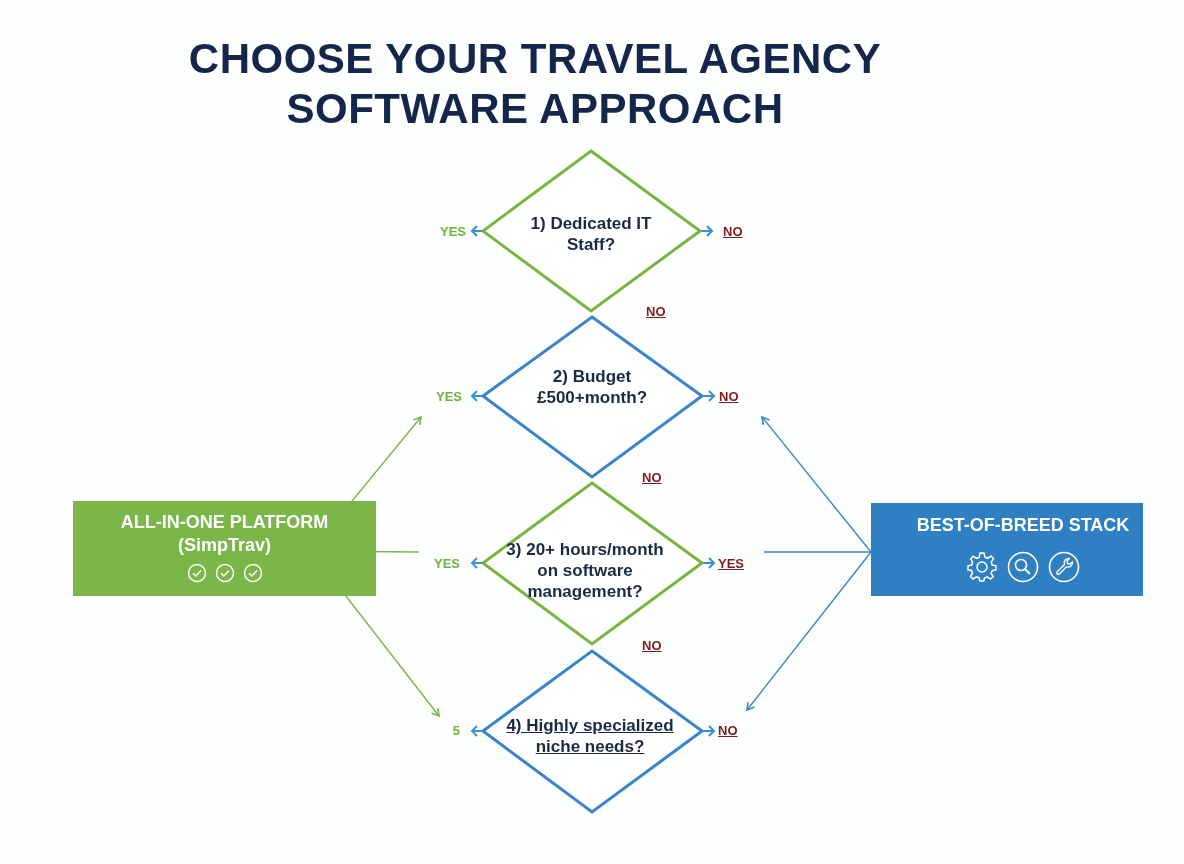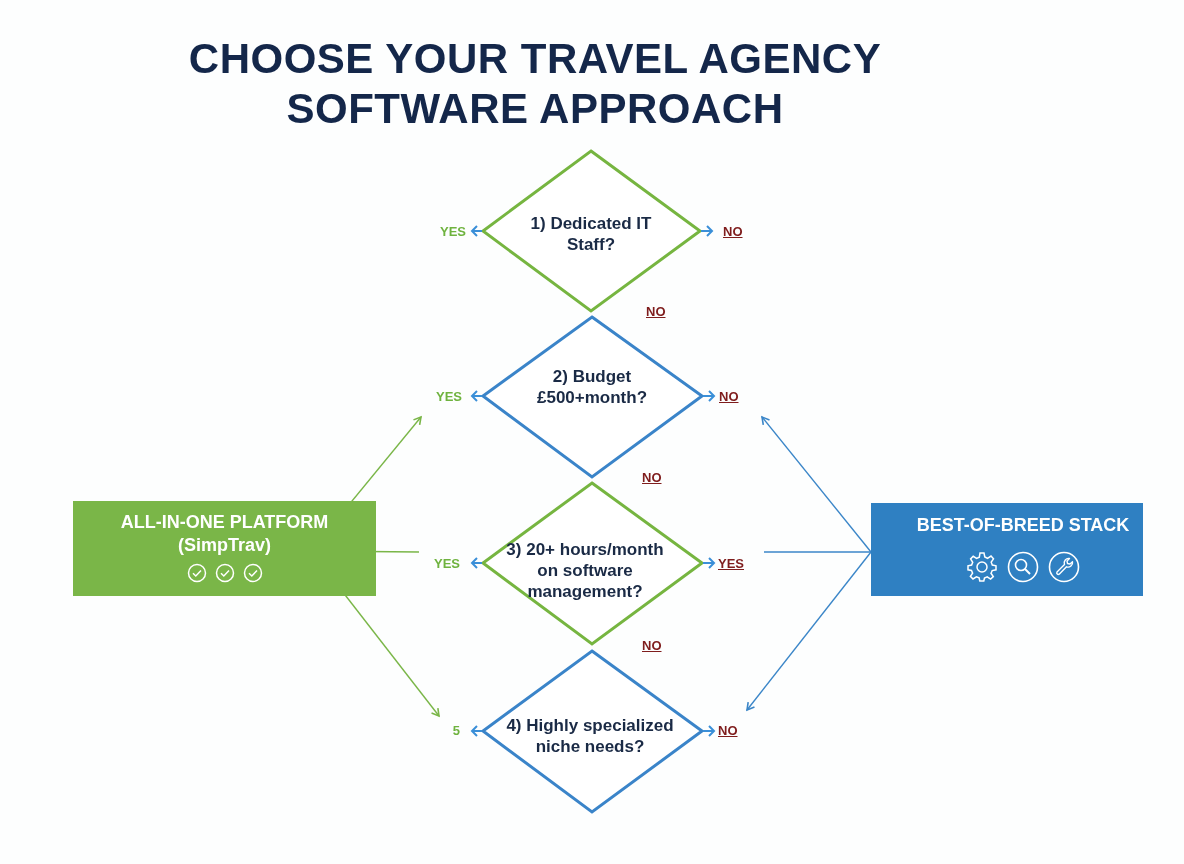--- a/index.html
+++ b/index.html
@@ -96,21 +96,21 @@
   </div>
   <div class="q" style="left:592px; top:387px;">
     <div>2) Budget</div>
     <div>£500+month?</div>
   </div>
   <div class="q" style="left:585px; top:570px;">
     <div>3) 20+ hours/month</div>
     <div>on software</div>
     <div>management?</div>
   </div>
-  <div class="q" style="left:590px; top:736px;">
+  <div class="q" style="left:590px; top:736px;text-decoration:underline;">
     <div>4) Highly specialized</div>
     <div>niche needs?</div>
   </div>
 
   <div class="lbl yes left" style="left:420px; top:232px; width:46px;">YES</div>
   <div class="lbl yes left" style="left:416px; top:397px; width:46px;">YES</div>
   <div class="lbl yes left" style="left:414px; top:564px; width:46px;">YES</div>
   <div class="lbl yes left" style="left:414px; top:731px; width:46px;">5</div>
 
   <div class="lbl no" style="left:723px; top:232px;">NO</div>

